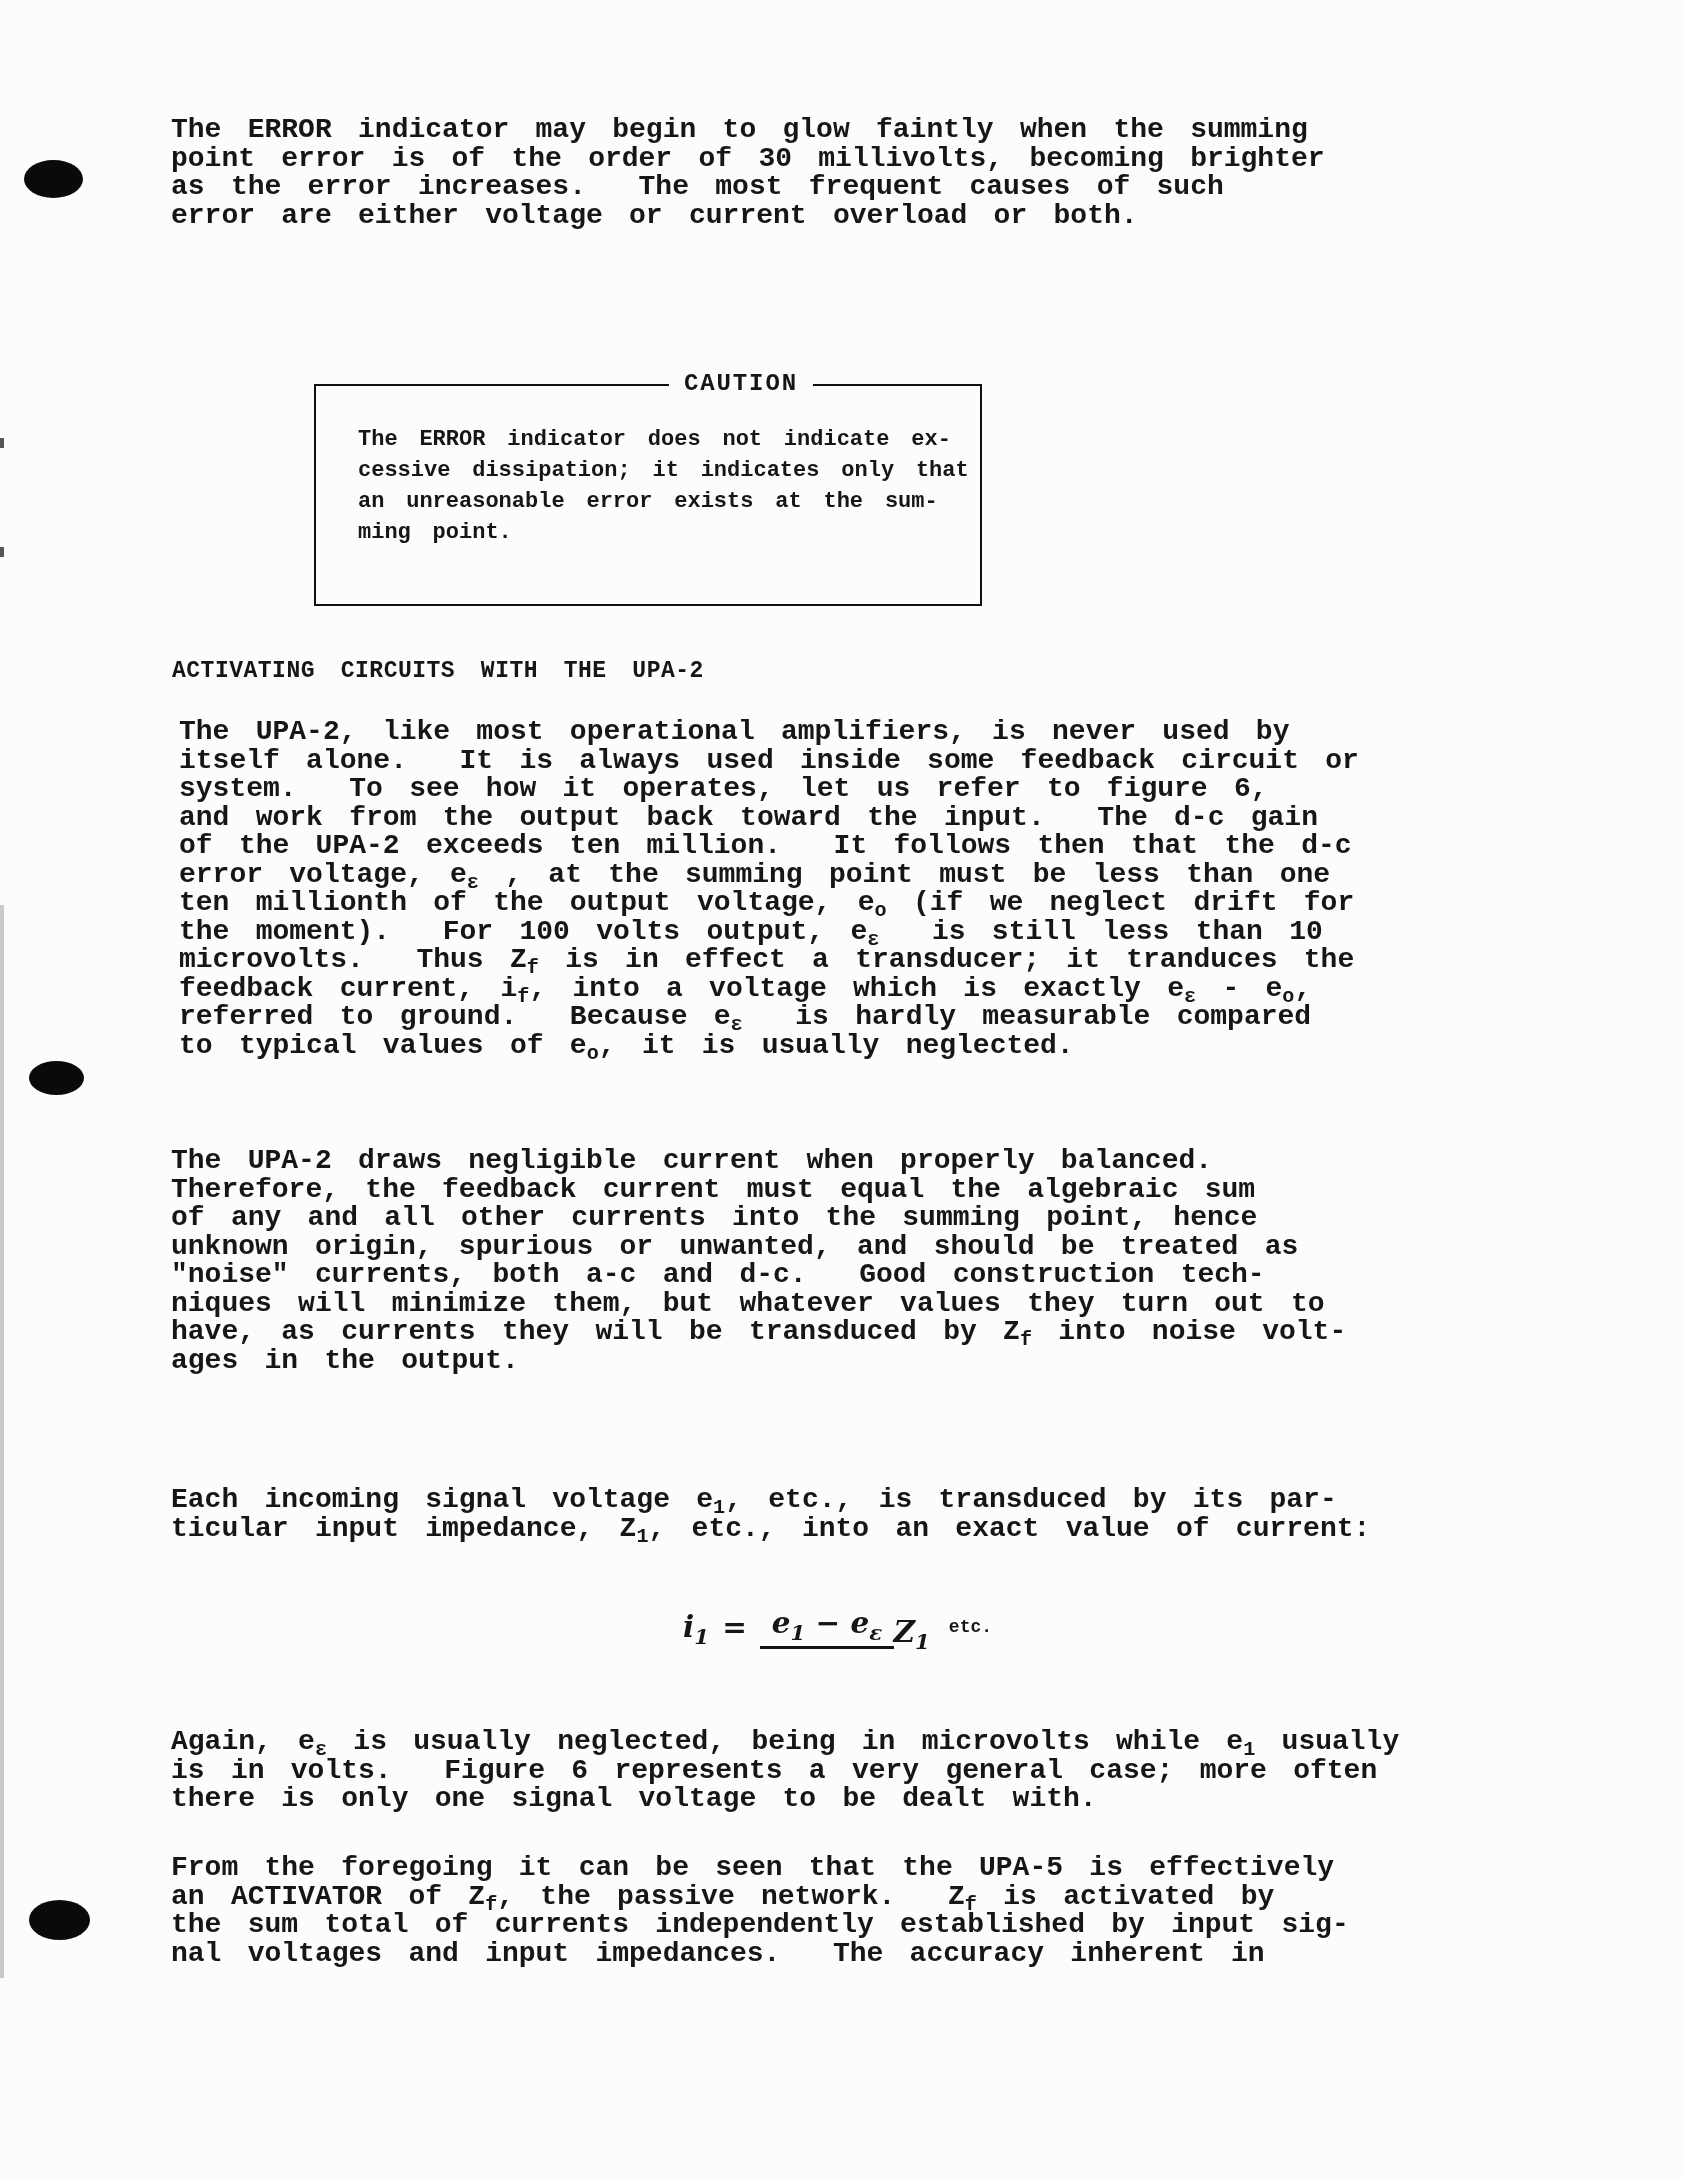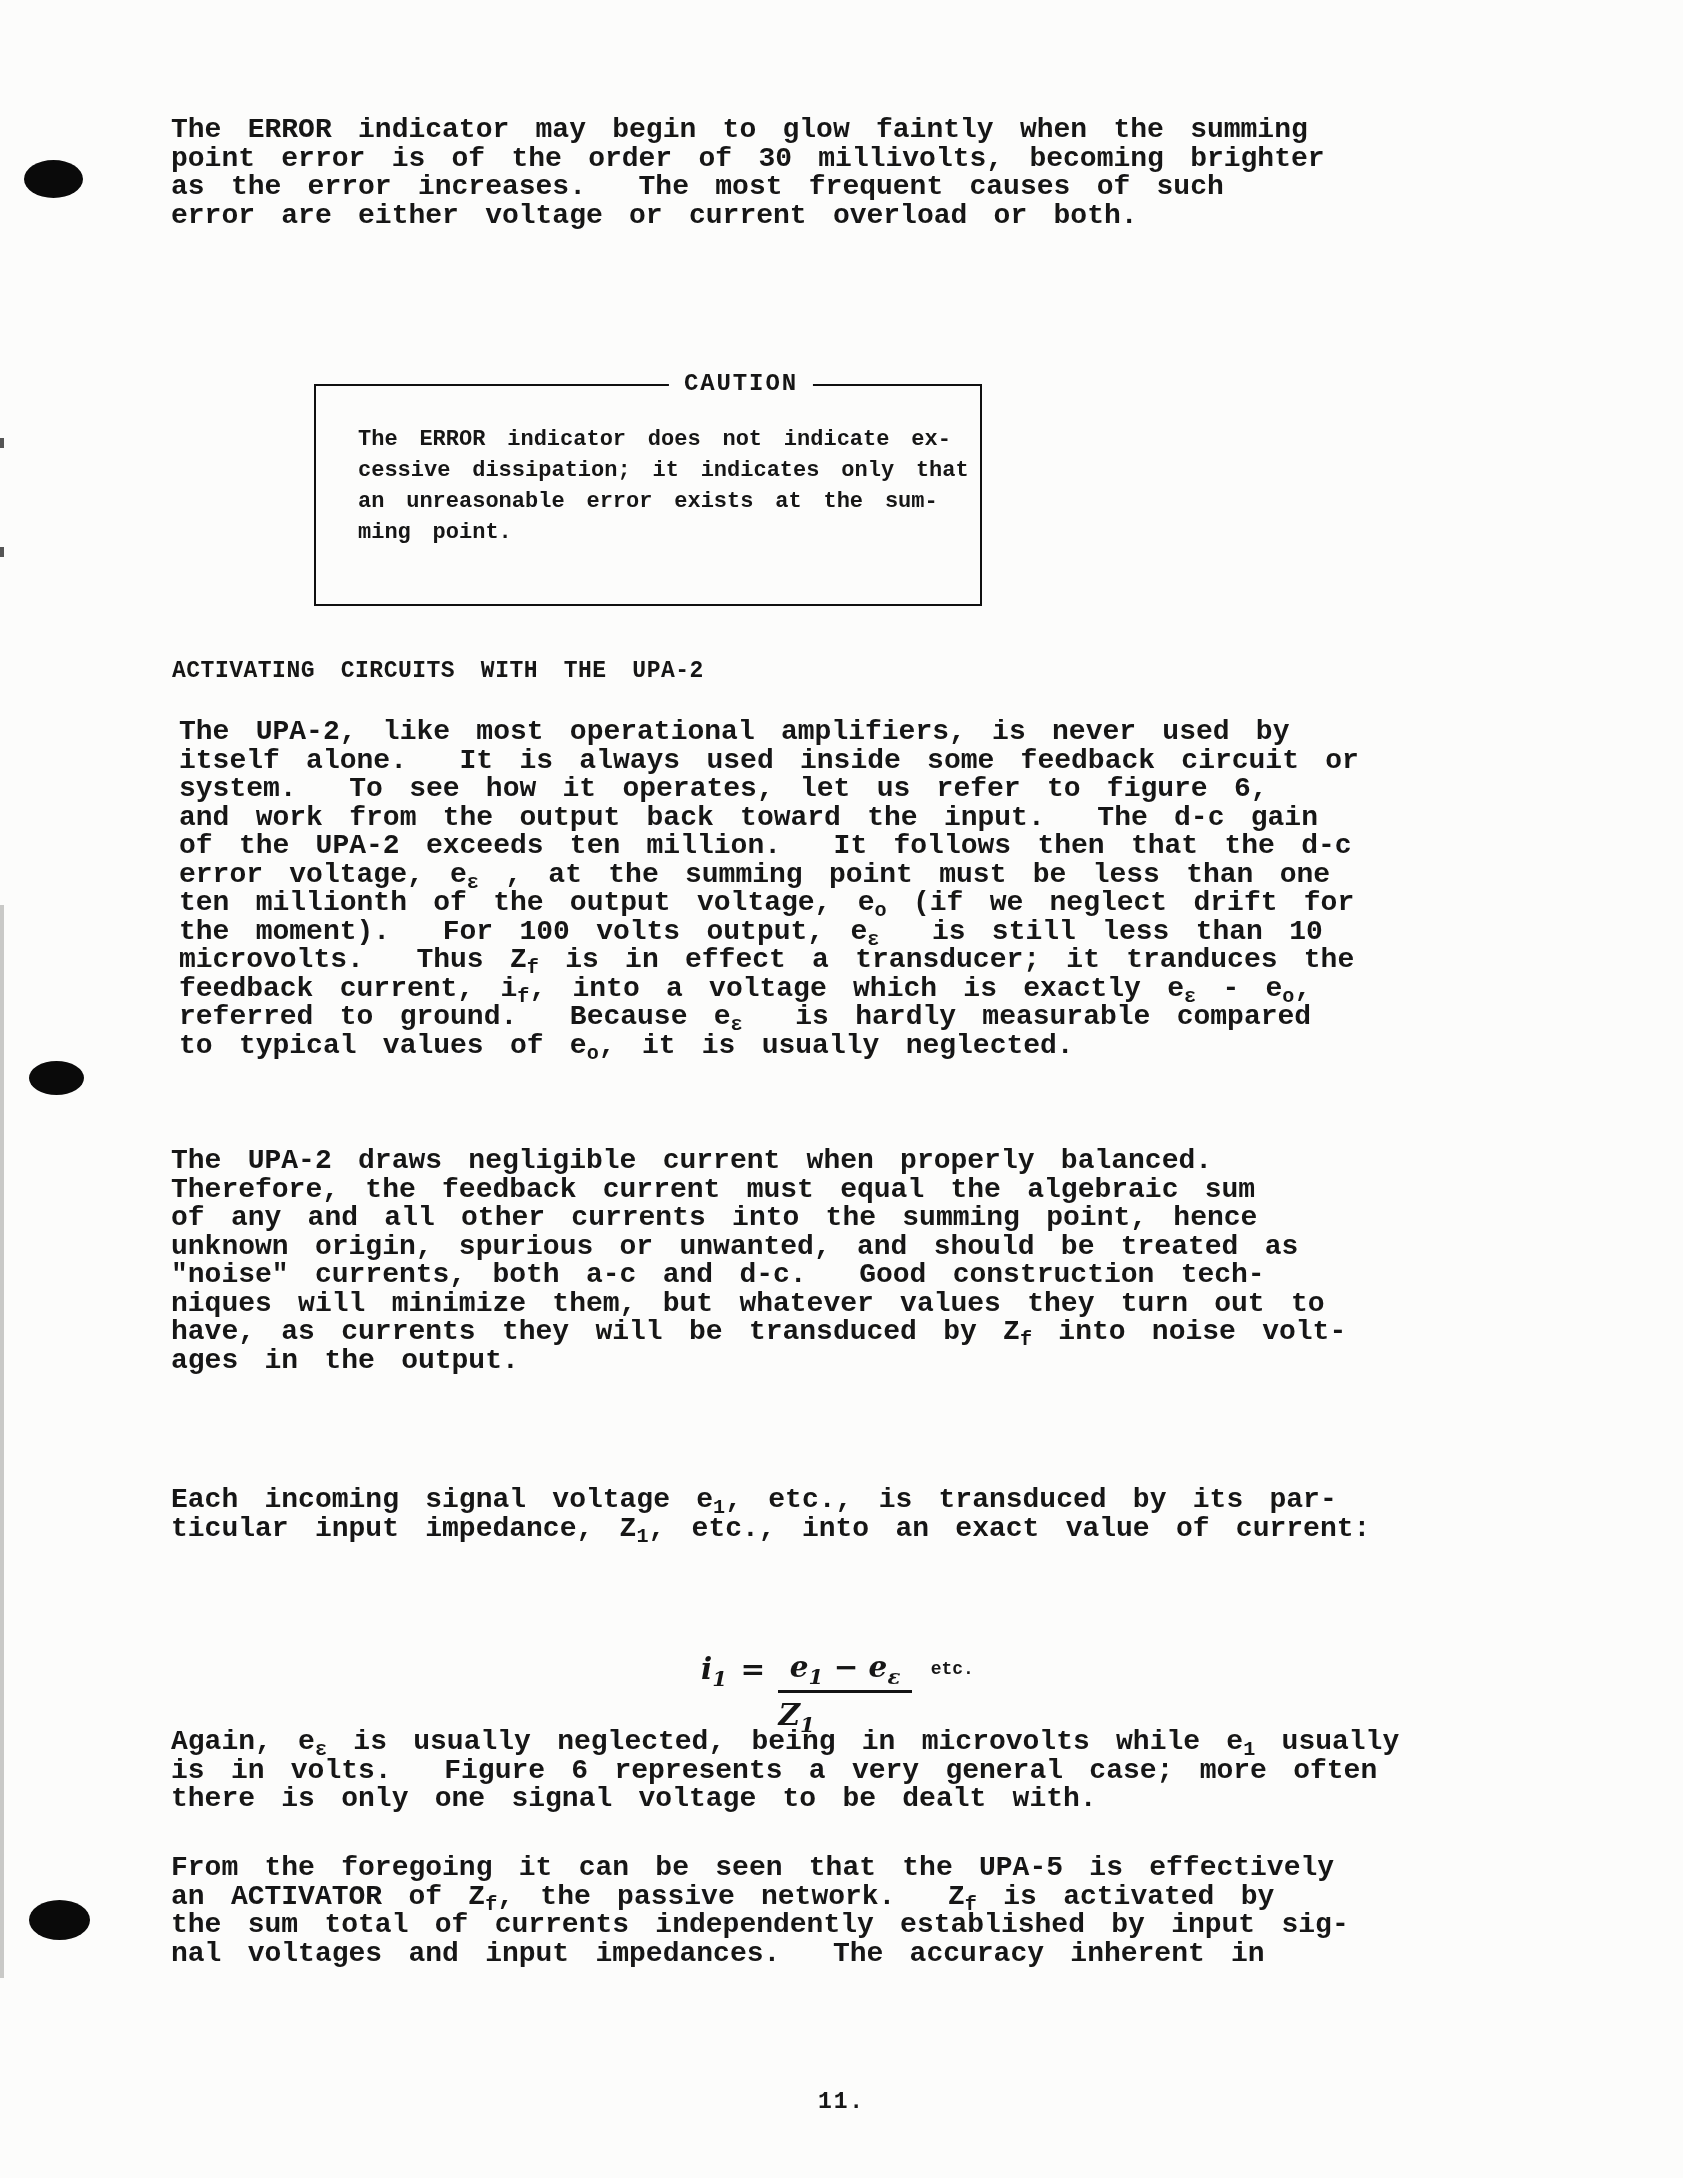--- a/index.html
+++ b/index.html
@@ -57,21 +57,21 @@
     white-space:pre;
   }
 
   
   .formula{
     left:590px;top:1605px;width:495px;
     display:flex;align-items:center;justify-content:center;gap:13.3px;
     font-family:"DejaVu Serif",serif;font-style:italic;font-weight:700;
     font-size:29.5px;
   }
-  .f-frac{display:inline-flex;flex-direction:column;align-items:flex-start;margin-top:44px;}
+  .f-frac{display:inline-flex;flex-direction:row;align-items:flex-end;}
   .f-num{padding:0 11.4px 5.7px;border-bottom:3.8px solid #141414;}
   .f-den{padding-top:4.8px;}
   .f-etc{
     font-family:"Liberation Mono","DejaVu Sans Mono",monospace;
     font-style:normal;font-size:18px;font-weight:700;
     align-self:center;padding-left:5.7px;text-align:right;
   }
 
   .page-number{
     left:0;top:2089px;width:1683px;
@@ -156,16 +156,15 @@
       <div class="tline">there is only one signal voltage to be dealt with.</div>
     </div>
 
   <div class="block body-text" style="left:171px;top:1854px;">
       <div class="tline">From the foregoing it can be seen that the UPA-5 is effectively</div>
       <div class="tline">an ACTIVATOR of Z<sub>f</sub>, the passive network.  Z<sub>f</sub> is activated by</div>
       <div class="tline">the sum total of currents independently established by input sig-</div>
       <div class="tline">nal voltages and input impedances.  The accuracy inherent in</div>
     </div>
 
-  <div class="block page-number">11.</div>
 
 </div>
 
 
 </body></html>

